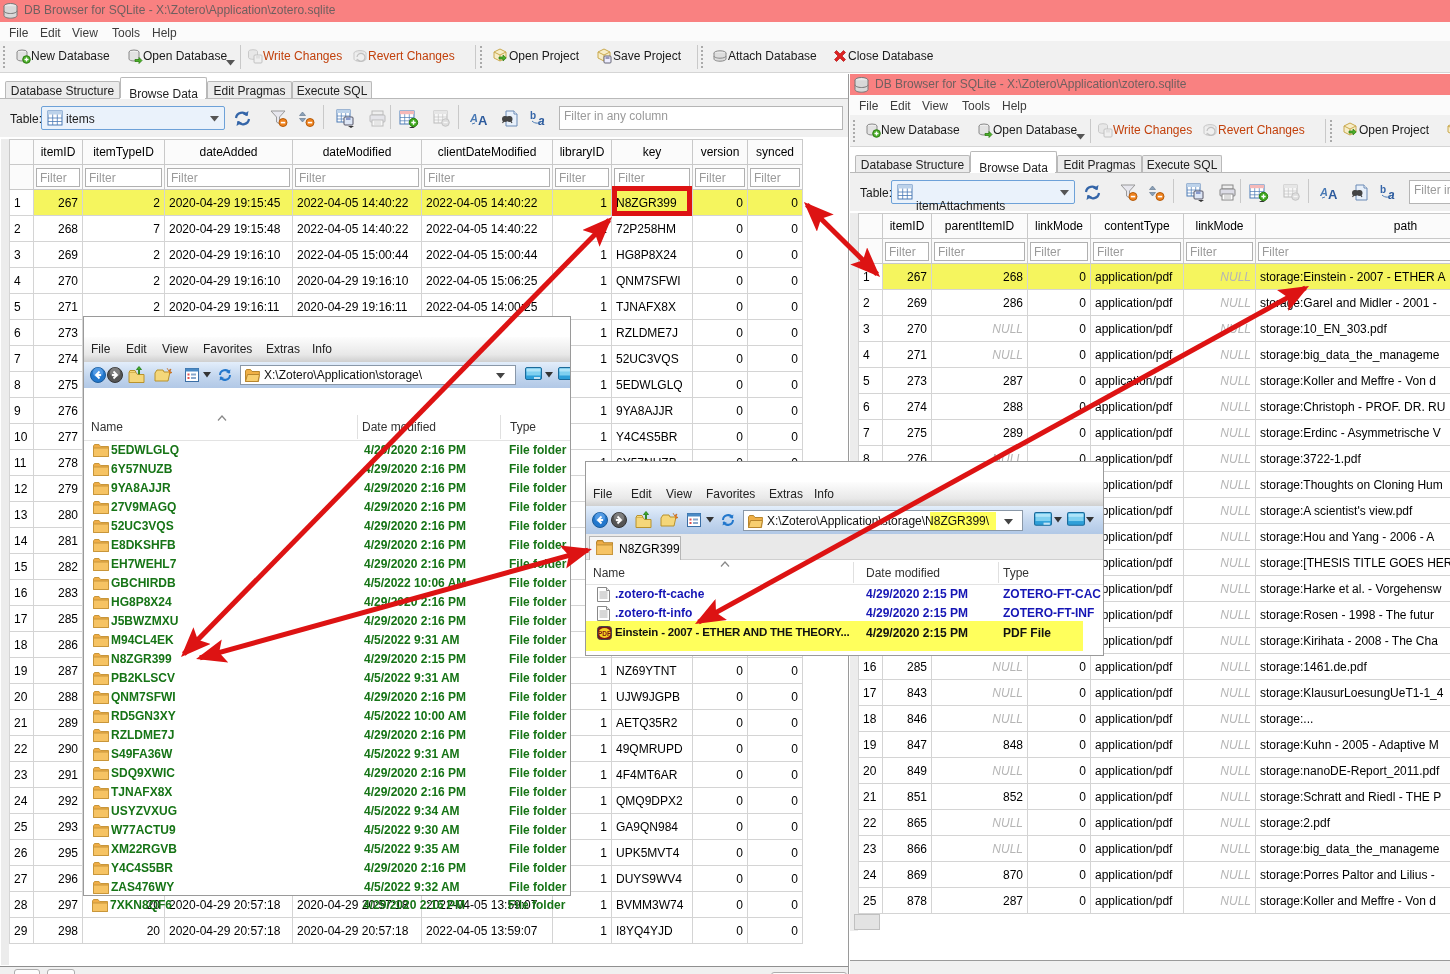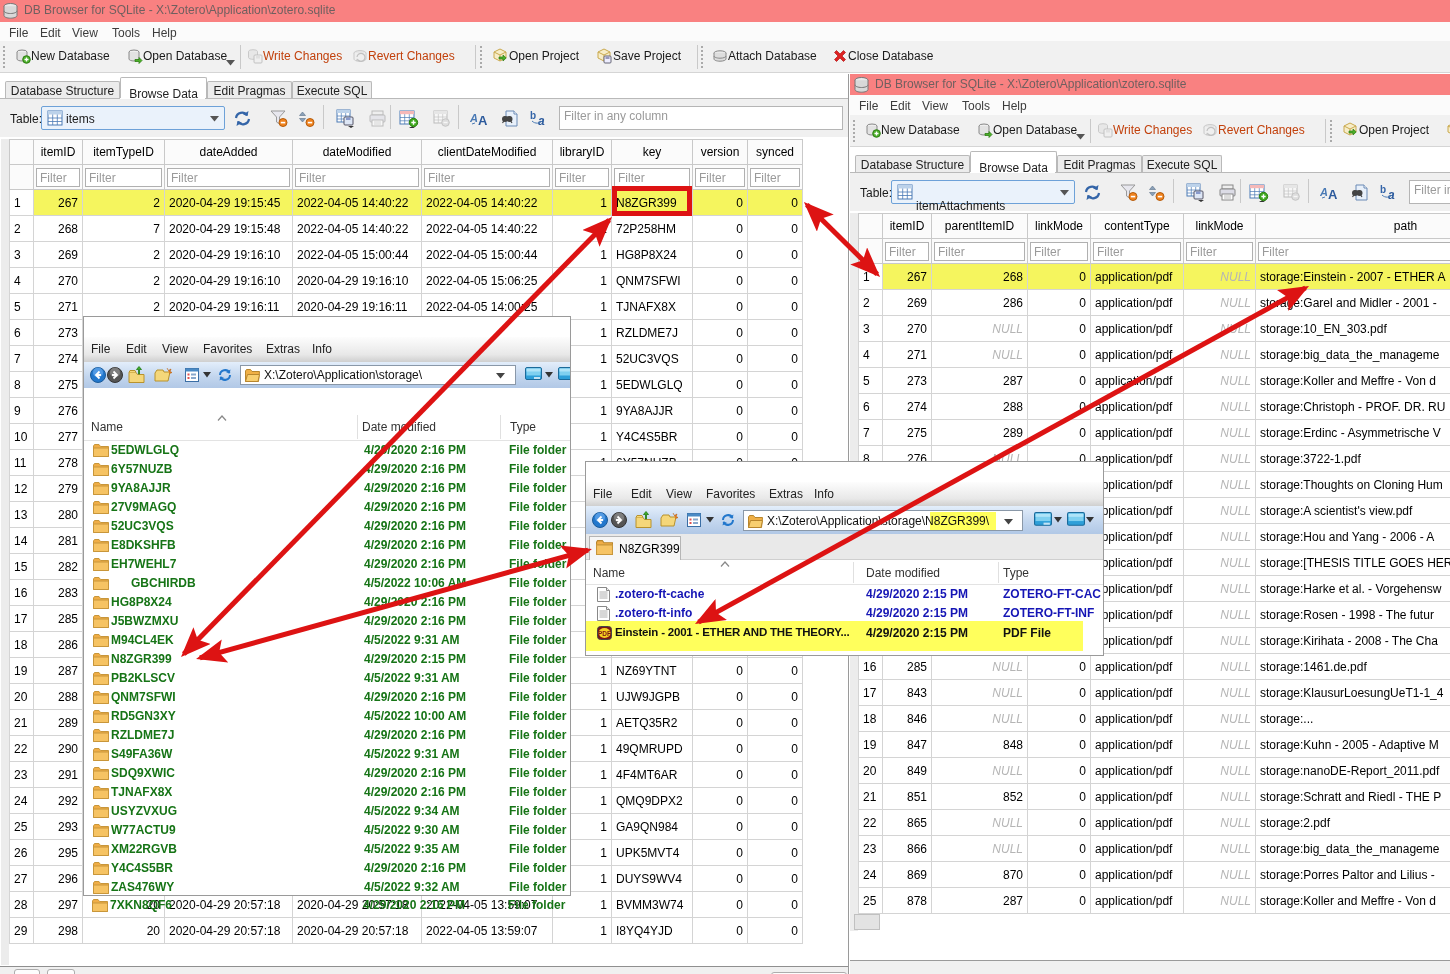--- a/index.html
+++ b/index.html
@@ -1197,21 +1197,21 @@
         </svg>
         <span class="abs" style="left:27px;top:2px;">EH7WEHL7</span>
         <span class="abs" style="left:280px;top:2px;">4/29/2020 2:16 PM</span>
         <span class="abs" style="left:425px;top:2px;">File folder</span>
       </div>
     <div class="qrow grn" style="left:0;top:133px;width:486px;height:19px;">
         <svg class="abs" style="left:9px;top:3px;" width="16" height="13" viewBox="0 0 16 13">
           <path d="M.5 12.5V2l1-1.5h4.5l1.5 2h8v10z" fill="#f0ad46" stroke="#c8963a"></path>
           <path d="M.5 4h15v8.5H.5z" fill="#f6c363" stroke="#c8963a"></path>
         </svg>
-        <span class="abs" style="left:27px;top:2px;margin-left:20px;">GBCHIRDB</span>
+        <span class="abs" style="left:27px;top:2px;">GBCHIRDB</span>
         <span class="abs" style="left:280px;top:2px;">4/5/2022 10:06 AM</span>
         <span class="abs" style="left:425px;top:2px;">File folder</span>
       </div>
     <div class="qrow grn" style="left:0;top:152px;width:486px;height:19px;">
         <svg class="abs" style="left:9px;top:3px;" width="16" height="13" viewBox="0 0 16 13">
           <path d="M.5 12.5V2l1-1.5h4.5l1.5 2h8v10z" fill="#f0ad46" stroke="#c8963a"></path>
           <path d="M.5 4h15v8.5H.5z" fill="#f6c363" stroke="#c8963a"></path>
         </svg>
         <span class="abs" style="left:27px;top:2px;">HG8P8X24</span>
         <span class="abs" style="left:280px;top:2px;">4/29/2020 2:16 PM</span>
@@ -1480,21 +1480,21 @@
     <span class="abs" style="left:29px;top:2px;">.zotero-ft-info</span>
     <span class="abs" style="left:280px;top:2px;">4/29/2020 2:15 PM</span>
     <span class="abs" style="left:417px;top:2px;">ZOTERO-FT-INF</span>
   </div>
   <div class="qrow" style="left:0;top:162px;width:519px;height:19px;color:#111;">
     <svg class="abs" style="left:11px;top:2px;" width="15" height="14" viewBox="0 0 15 14">
         <rect x=".5" y=".5" width="14" height="13" rx="3" fill="#7a1515" stroke="#444"></rect>
         <ellipse cx="7.5" cy="7" rx="6" ry="5" fill="#f5d020"></ellipse>
         <text x="7.5" y="9.5" font-size="6.5" font-weight="bold" text-anchor="middle" fill="#7a1515">PDF</text>
       </svg>
-    <span class="abs" style="left:29px;top:2px;font-size:11.5px;letter-spacing:-0.2px;">Einstein - 2001 - ETHER AND THE THEORY...</span>
+    <span class="abs" style="left:29px;top:2px;font-size:11.5px;letter-spacing:-0.2px;">Einstein - 2007 - ETHER AND THE THEORY...</span>
     <span class="abs" style="left:280px;top:2px;">4/29/2020 2:15 PM</span>
     <span class="abs" style="left:417px;top:2px;">PDF File</span>
   </div>
 </div>
 
 <svg id="arrows" class="abs" style="left:0;top:0;z-index:50;pointer-events:none;" width="1450" height="974">
   <defs>
     <marker id="ahe" markerUnits="userSpaceOnUse" markerWidth="30" markerHeight="24" refX="26" refY="12" orient="auto">
       <path d="M0 0 L30 12 L0 24 L6 12 z" fill="#dd1313"></path>
     </marker>

